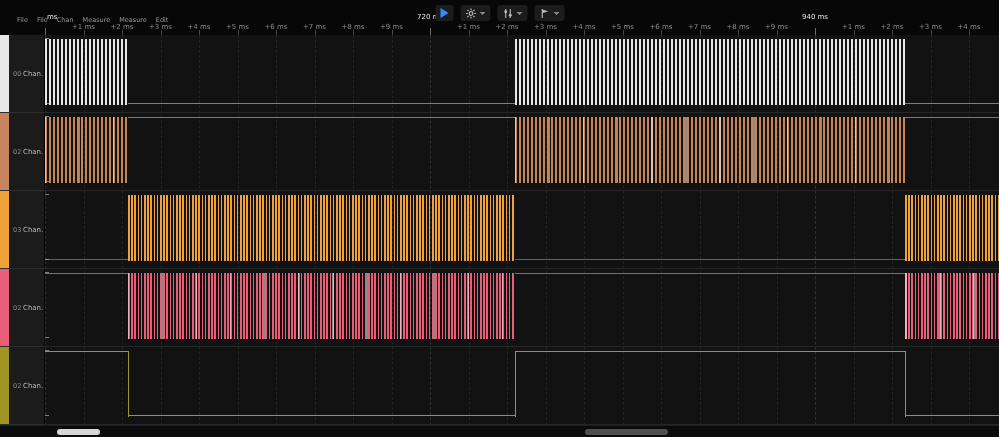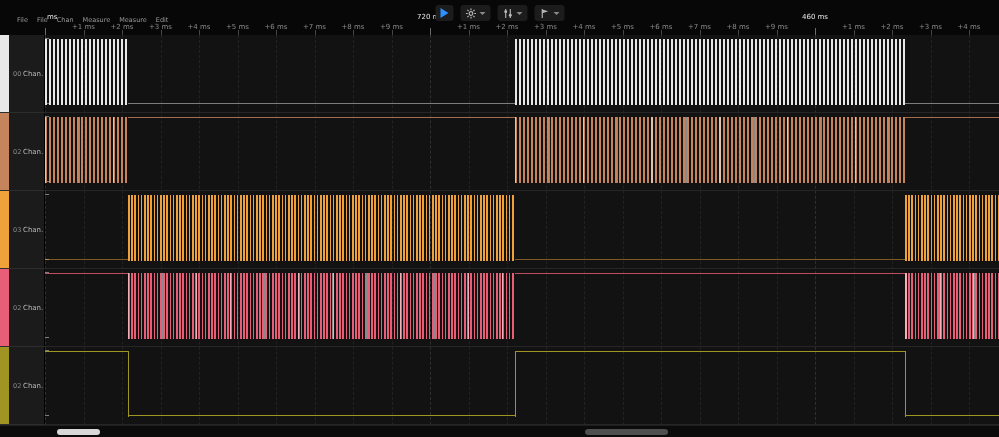--- a/index.html
+++ b/index.html
@@ -98,21 +98,21 @@
         <div class="tick-label" style="left: 577.5px;">+5 ms</div>
         <div class="tick-mark" style="left: 577.5px;"></div>
         <div class="tick-label" style="left: 616px;">+6 ms</div>
         <div class="tick-mark" style="left: 616px;"></div>
         <div class="tick-label" style="left: 654.5px;">+7 ms</div>
         <div class="tick-mark" style="left: 654.5px;"></div>
         <div class="tick-label" style="left: 693px;">+8 ms</div>
         <div class="tick-mark" style="left: 693px;"></div>
         <div class="tick-label" style="left: 731.5px;">+9 ms</div>
         <div class="tick-mark" style="left: 731.5px;"></div>
-        <div class="tick-label major" style="left: 770px;">460 ms</div>
+        <div class="tick-label major" style="left: 770px;">940 ms</div>
         <div class="tick-mark major" style="left: 770px;"></div>
         <div class="tick-label" style="left: 808.5px;">+1 ms</div>
         <div class="tick-mark" style="left: 808.5px;"></div>
         <div class="tick-label" style="left: 847px;">+2 ms</div>
         <div class="tick-mark" style="left: 847px;"></div>
         <div class="tick-label" style="left: 885.5px;">+3 ms</div>
         <div class="tick-mark" style="left: 885.5px;"></div>
         <div class="tick-label" style="left: 924px;">+4 ms</div>
         <div class="tick-mark" style="left: 924px;"></div>
       </div>

